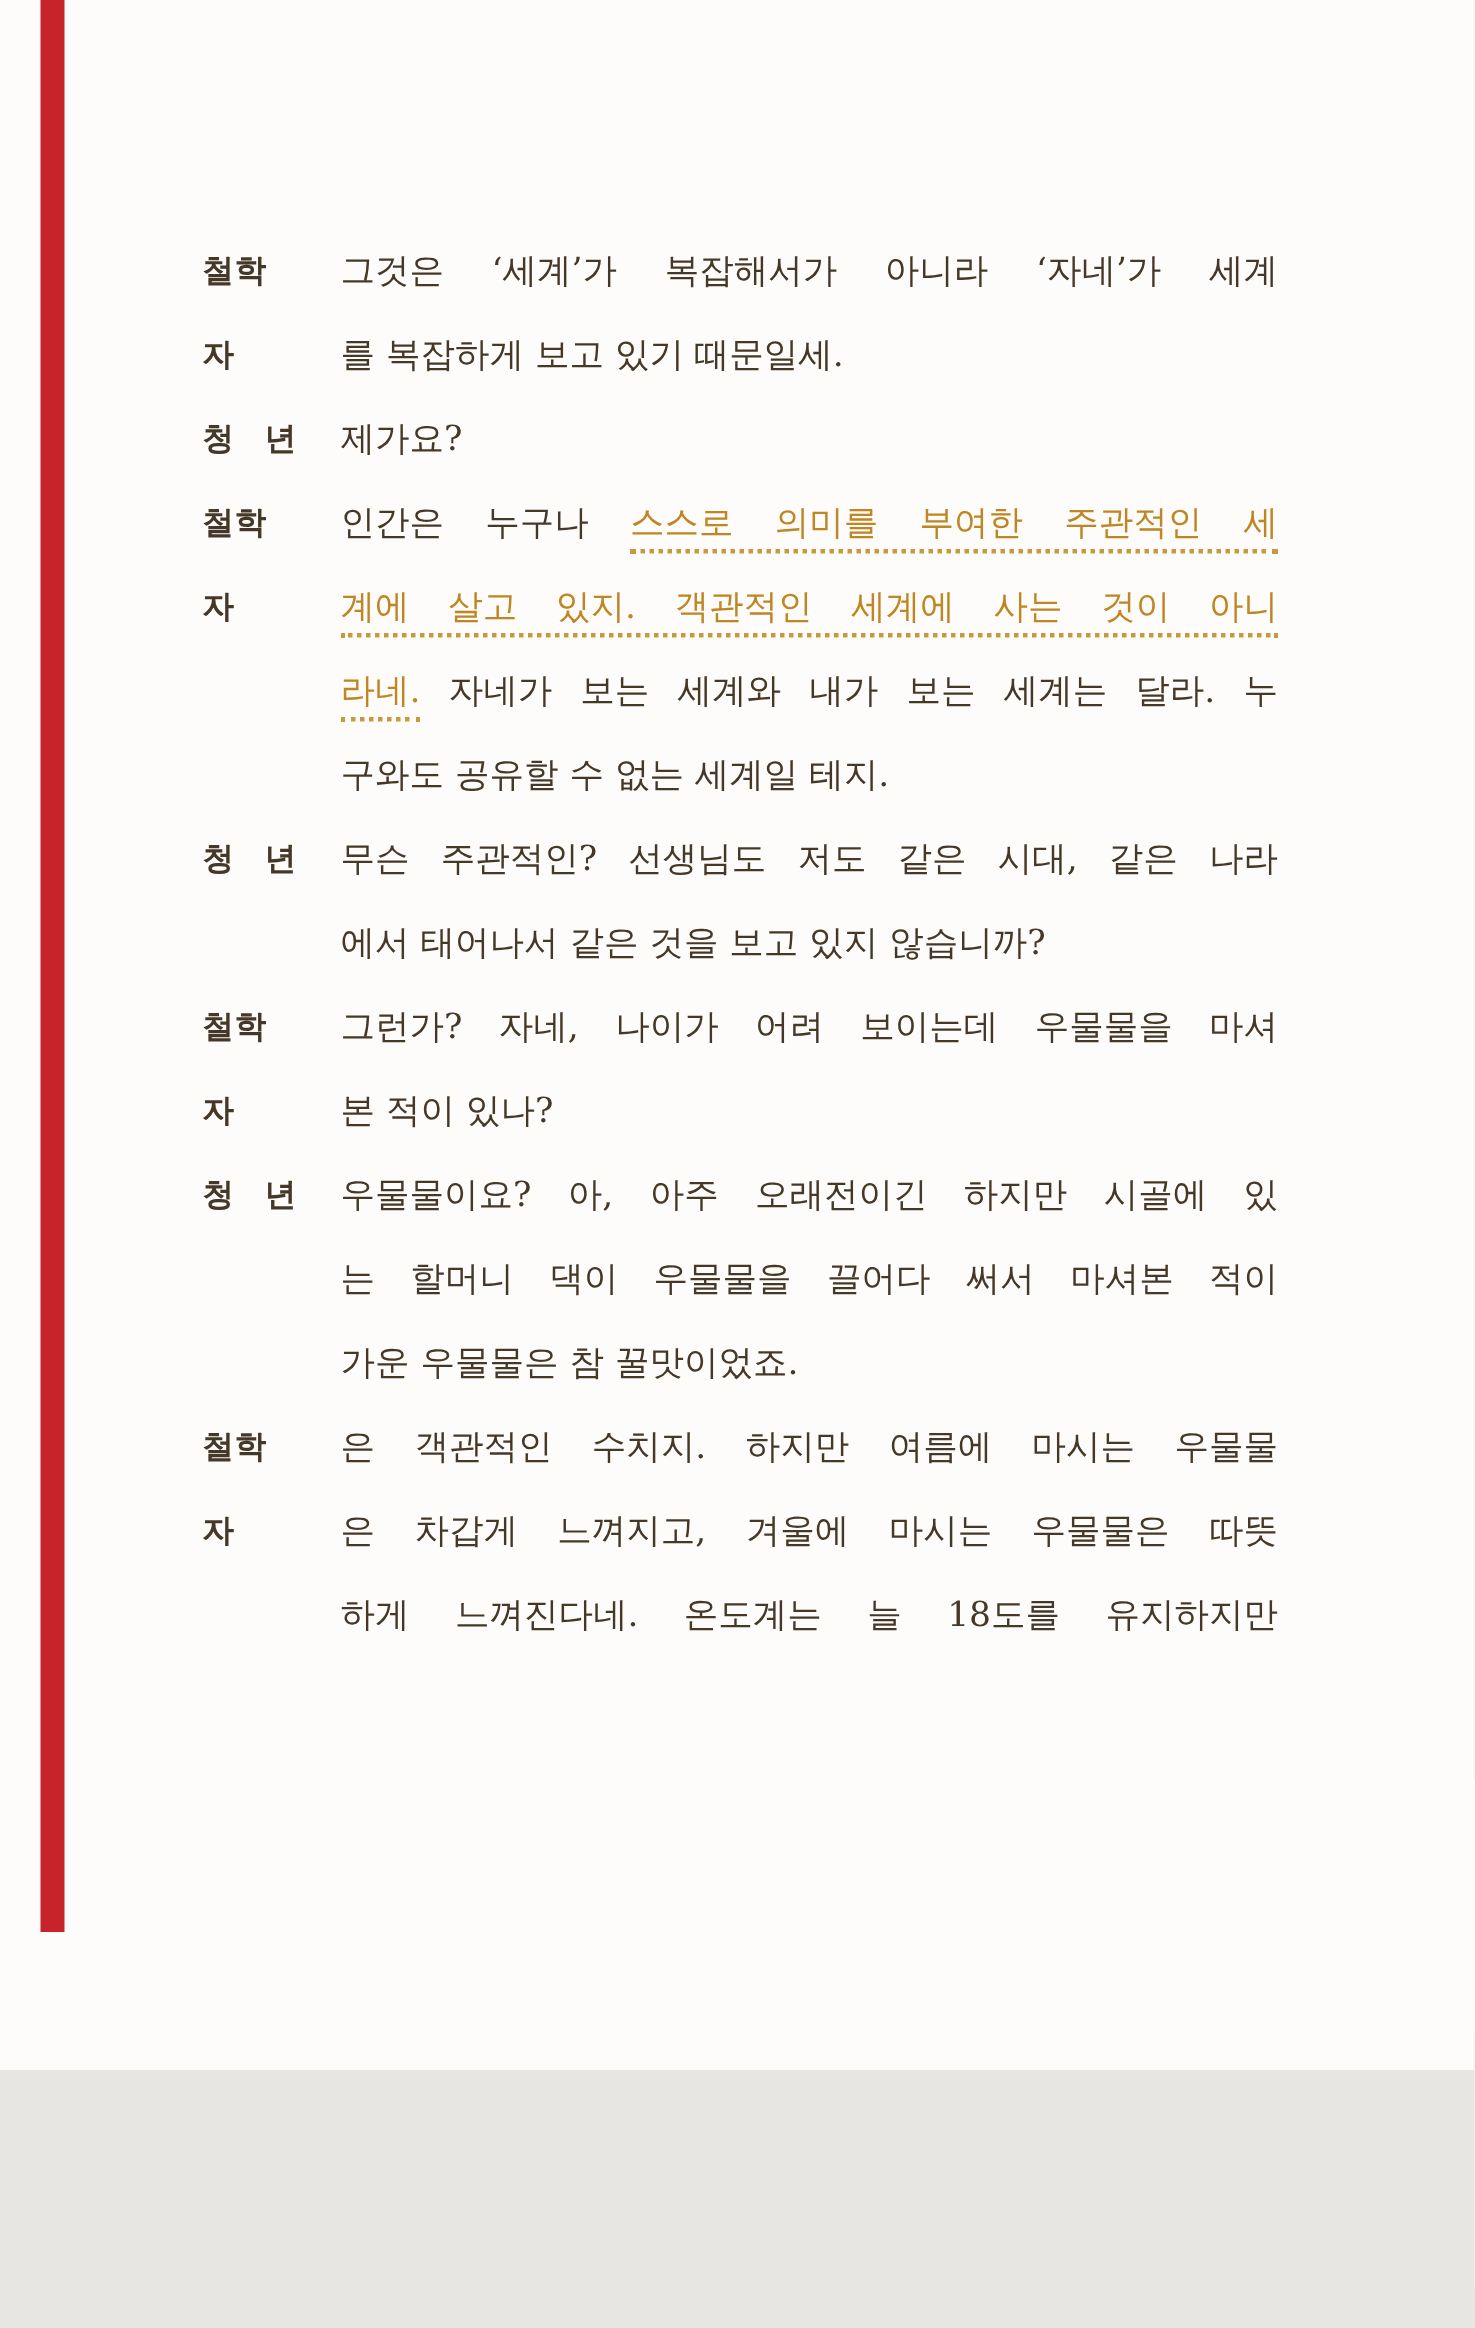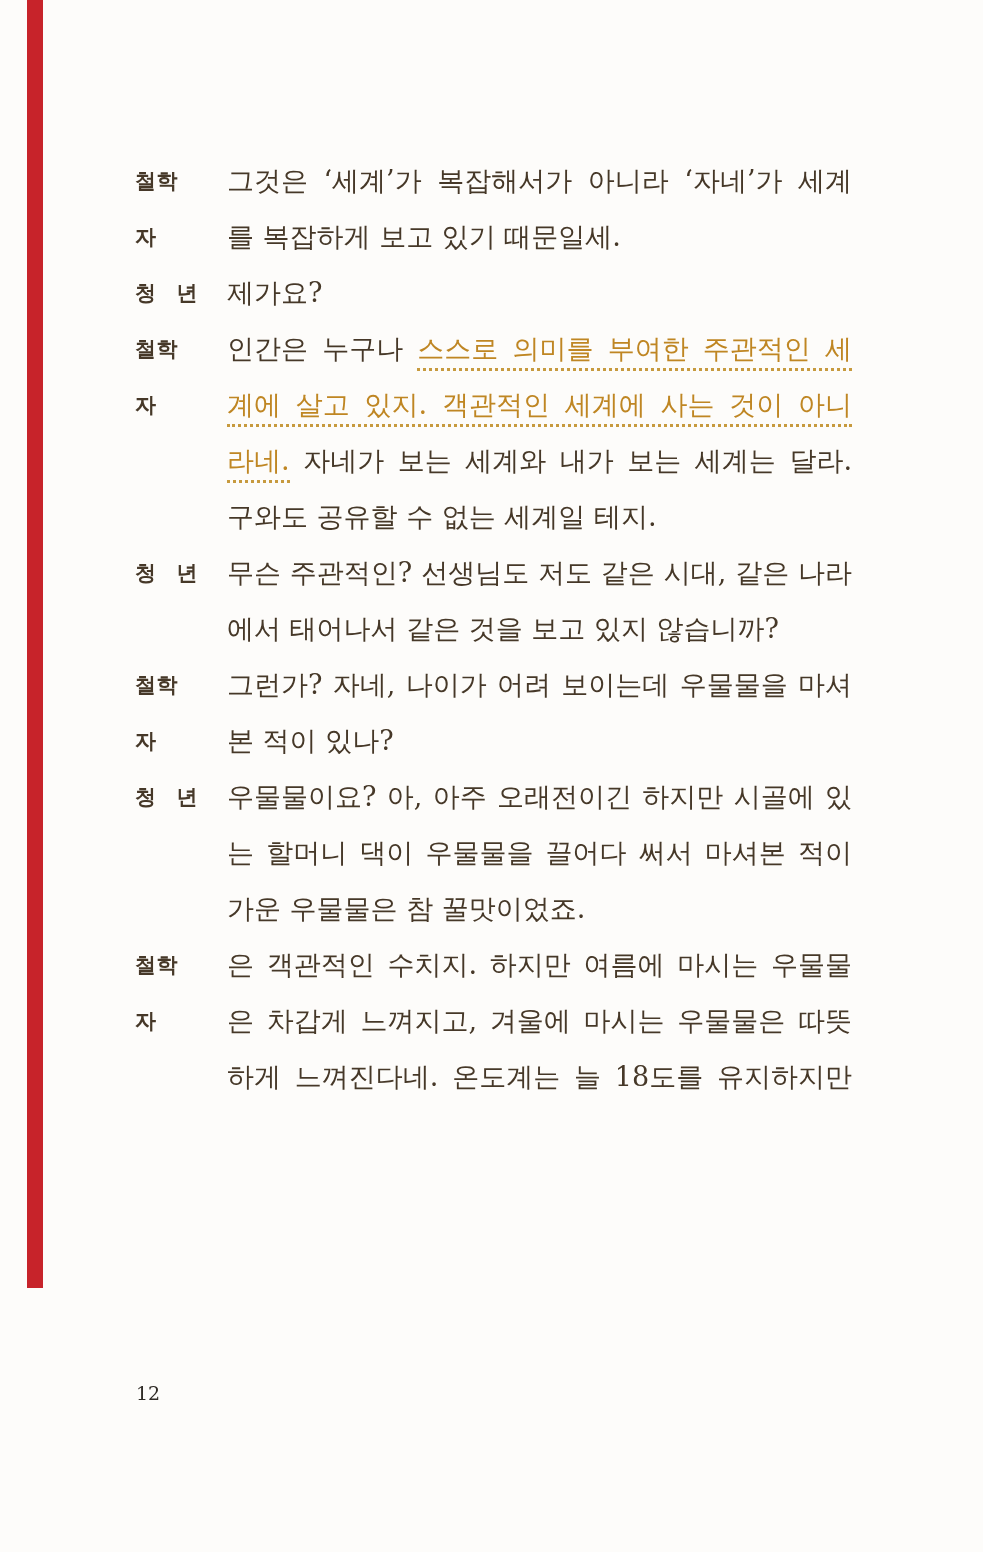--- a/index.html
+++ b/index.html
@@ -1,18 +1,18 @@
 <!DOCTYPE html>
 <html lang="ko" style="--ink: #463828; --hl: #bf8623; --hl-dot: #c79a3e; --ribbon: #c7232a;"><head>
 <meta charset="utf-8">
 <style>
   html,body{margin:0;padding:0;background:#e8e6e2;}
   .page{
     position:relative;
-    width:983px;height:1552px;
+    width:983px;height:1380px;
     margin:0 auto;
     background:#fdfcfa;
     font-family:"DejaVu Serif","Liberation Serif",serif;
     overflow:hidden;
   }
   .ribbon{
     position:absolute;
     left:27px;top:0;
     width:16px;height:1288px;
     background:var(--ribbon,#c7232a);
@@ -29,21 +29,21 @@
     display:flex;justify-content:space-between;
     font-family:"Liberation Sans","DejaVu Sans",sans-serif;
     font-weight:bold;
     font-size:21px;line-height:56px;
     color:var(--ink,#463828);
     letter-spacing:0.5px;
   }
   .lines{flex:1;min-width:0;width:625px;}
   .line{
     height:56px;
-    font-size:27px;line-height:56px;
+    font-size:23px;line-height:56px;
     color:var(--ink,#463828);
     text-align:justify;
     text-align-last:justify;
     overflow:hidden;
   }
   .line.no-just{text-align-last:left;}
   .seg{color:var(--ink,#463828);}
   .hl{
     color:var(--hl,#bf8623);
     border-bottom:3px dotted var(--hl-dot,#c79a3e);

